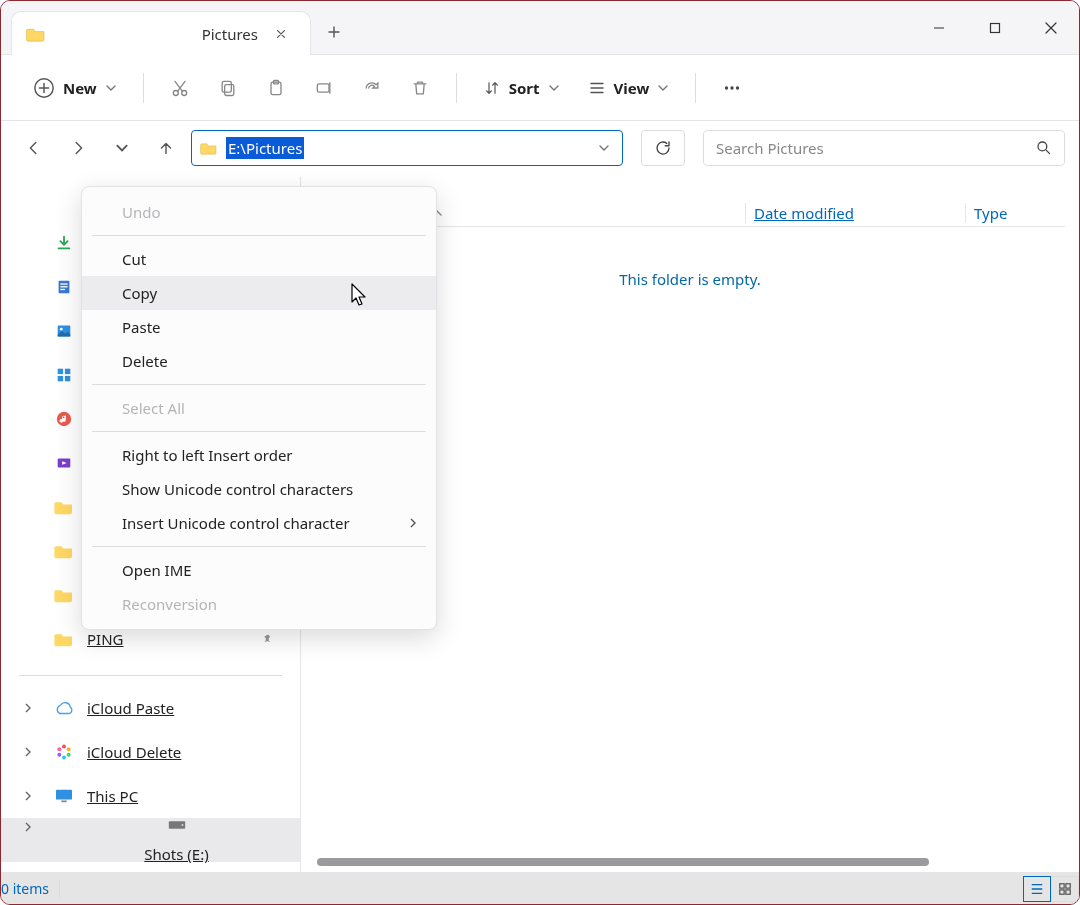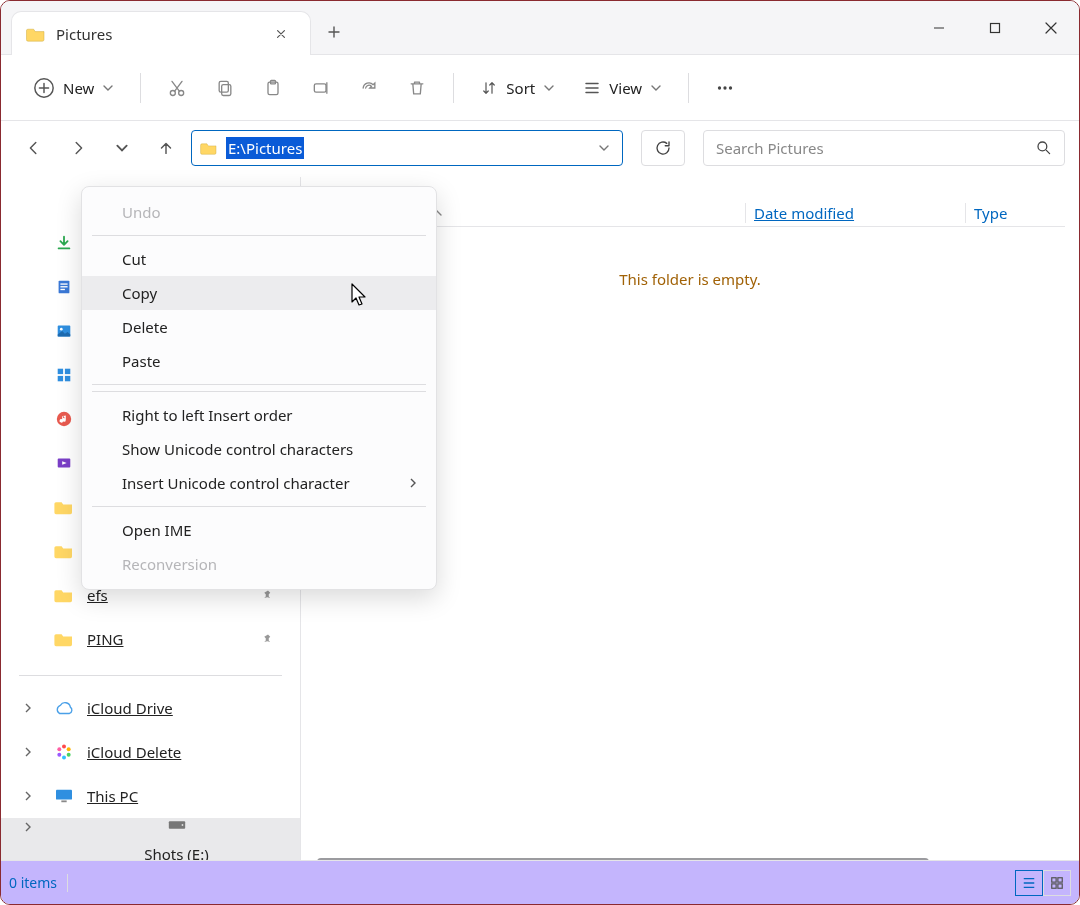--- a/index.html
+++ b/index.html
@@ -15,31 +15,31 @@
     --maroon:#8a2a30;
     --folder:#ffd765;
   }
   *{box-sizing:border-box;font-family:"Segoe UI",system-ui,Arial,sans-serif;}
   html,body{margin:0;padding:0;}
   body{width:1080px;height:905px;background:var(--bg);color:var(--text);position:relative;overflow:hidden;}
   .window{position:absolute;inset:0;border:1.5px solid var(--maroon);border-radius:10px;background:var(--bg);overflow:hidden;}
   
   .titlebar{height:54px;display:flex;align-items:flex-end;background:var(--chrome);border-bottom:1px solid var(--border);}
   .tabstrip{display:flex;align-items:flex-end;flex:0 0 auto;padding-left:10px;}
-  .tab{display:flex;align-items:center;gap:10px;height:44px;padding:0 16px 0 14px;background:#fff;border:1px solid var(--border);border-bottom:none;border-radius:10px 10px 0 0;min-width:300px;position:relative;top:1px;color:#333;}
+  .tab{display:flex;align-items:center;gap:10px;height:44px;padding:0 16px 0 14px;background:#fff;border:1px solid var(--border);border-bottom:none;border-radius:10px 10px 0 0;min-width:300px;position:relative;top:1px;color:#333;text-align:right;}
   .tab .folder-icon{width:20px;height:16px;}
   .tab .title{flex:1;font-size:15px;}
   .tab .close{width:26px;height:26px;display:flex;align-items:center;justify-content:center;border-radius:4px;color:#555;}
   .newtab{width:46px;height:44px;display:flex;align-items:center;justify-content:center;color:#555;}
   .titlespacer{flex:1;}
   .wincontrols{display:flex;align-items:center;height:100%;}
   .wincontrols .btn{width:56px;height:100%;display:flex;align-items:center;justify-content:center;color:#333;}
   
   .toolbar{height:66px;display:flex;align-items:center;padding:0 20px;background:#fff;border-bottom:1px solid var(--border);gap:4px;}
-  .tbtn{height:40px;display:flex;align-items:center;justify-content:center;border-radius:6px;color:#555;padding:0 12px;gap:8px;position:relative;}
+  .tbtn{height:40px;display:flex;align-items:center;justify-content:center;border-radius:6px;color:#555;padding:0 12px;gap:8px;position:relative;font-weight:bold;}
   .tbtn.icon{width:44px;padding:0;}
   .tbtn .lbl{font-size:15px;color:#222;}
   .tbtn.new .circleplus{width:22px;height:22px;}
   .chev{width:12px;height:12px;stroke:#777;}
   .sep{width:1px;height:30px;background:var(--lightborder);margin:0 10px;}
   
   .navrow{height:54px;display:flex;align-items:center;padding:10px 14px;background:#fff;gap:6px;}
   .navbtn{width:38px;height:38px;display:flex;align-items:center;justify-content:center;color:#555;border-radius:6px;}
   .addr{flex:1;max-width:432px;min-width:432px;height:36px;border:1.5px solid var(--accent);border-radius:4px;display:flex;align-items:center;padding:0 8px;gap:8px;background:#fff;}
   .addr .pathbox{display:flex;align-items:center;gap:0;}
@@ -60,24 +60,24 @@
   .navpane{flex:1;overflow:auto;}
   .navpane::-webkit-scrollbar{width:12px;}
   .navpane::-webkit-scrollbar-thumb{background:#cfcfd3;border-radius:6px;}
   .sideitem{height:44px;display:flex;align-items:center;padding-left:52px;gap:12px;font-size:15px;color:#222;position:relative;text-decoration:underline;}
   .sideitem .exp{position:absolute;left:18px;width:18px;height:18px;display:flex;align-items:center;justify-content:center;color:#666;}
   .sideitem .ico{width:22px;height:22px;display:flex;align-items:center;justify-content:center;}
   .sideitem .pin{position:absolute;right:26px;color:#888;}
   .sideitem.shots{background:#e9e9eb;flex-direction:column;}
   .siderule{height:0;border-top:1px solid var(--lightborder);margin:14px 18px 10px 18px;}
   .content{flex:1;position:relative;}
-  .empty{position:absolute;top:92px;left:0;right:0;text-align:center;color:#a16207;font-size:15px;}
+  .empty{position:absolute;top:92px;left:0;right:0;text-align:center;color:#0369a1;font-size:15px;}
   .hscroll{position:absolute;left:16px;right:150px;bottom:6px;height:8px;background:#9b9b9f;border-radius:4px;}
   
-  .statusbar{position:absolute;left:0;right:0;bottom:0;height:44px;border-top:1px solid var(--border);display:flex;align-items:center;padding:0 8px;font-size:14px;color:var(--accent);background:#c4b5fd;}
+  .statusbar{position:absolute;left:0;right:0;bottom:0;height:32px;border-top:1px solid var(--border);display:flex;align-items:center;padding:0 0;font-size:14px;color:var(--accent);background:#e5e5e5;}
   .statusbar .sepv{width:1px;height:18px;background:var(--lightborder);margin:0 10px;}
   .viewtoggles{margin-left:auto;display:flex;gap:0;}
   .viewtoggles .vt{width:28px;height:26px;border:1px solid var(--lightborder);display:flex;align-items:center;justify-content:center;color:#555;}
   .viewtoggles .vt.active{border-color:var(--accent);color:var(--accent);}
   
   .ctxmenu{position:absolute;left:80px;top:185px;width:356px;background:#fcfcfd;border:1px solid #e2e2e4;border-radius:8px;box-shadow:0 8px 26px rgba(0,0,0,0.15);padding:8px 0;z-index:50;}
   .ctxitem{height:34px;display:flex;align-items:center;padding:0 40px 0 40px;font-size:15px;color:#222;position:relative;}
   .ctxitem.disabled{color:#b5b5b8;}
   .ctxitem.hover{background:var(--hilite);}
   .ctxsep{height:0;border-top:1px solid var(--lightborder);margin:6px 10px;}
@@ -386,21 +386,21 @@
           <span class="exp">
               <svg viewBox="0 0 10 10" width="10" height="10">
                 <path d="M3 1l4 4-4 4" fill="none" stroke="#666" stroke-width="1.4"></path>
               </svg>
             </span>
           <span class="ico">
               <svg viewBox="0 0 22 16" width="20" height="16">
                 <path d="M6 14a5 5 0 0 1 1-9 6 6 0 0 1 11 2 4 4 0 0 1-1 7H6z" fill="#fff" stroke="#4aa0e8" stroke-width="1.5"></path>
               </svg>
             </span>
-          <span>iCloud Drive</span>
+          <span>iCloud Paste</span>
         </div>
         <div class="sideitem">
           <span class="exp">
               <svg viewBox="0 0 10 10" width="10" height="10">
                 <path d="M3 1l4 4-4 4" fill="none" stroke="#666" stroke-width="1.4"></path>
               </svg>
             </span>
           <span class="ico">
               <svg viewBox="0 0 20 20" width="18" height="18">
                 <circle cx="10" cy="10" r="3" fill="#fff"></circle>
@@ -478,26 +478,29 @@
         <span>Undo</span>
       </div>
     <div class="ctxsep"></div>
     <div class="ctxitem">
         <span>Cut</span>
       </div>
     <div class="ctxitem hover">
         <span>Copy</span>
       </div>
     <div class="ctxitem">
+        <span>Paste</span>
+      </div>
+    <div class="ctxitem">
         <span>Delete</span>
       </div>
-    <div class="ctxitem">
-        <span>Paste</span>
-      </div>
     <div class="ctxsep"></div>
+    <div class="ctxitem disabled">
+        <span>Select All</span>
+      </div>
     <div class="ctxsep"></div>
     <div class="ctxitem">
         <span>Right to left Insert order</span>
       </div>
     <div class="ctxitem">
         <span>Show Unicode control characters</span>
       </div>
     <div class="ctxitem">
       <span>Insert Unicode control character</span>
       <span class="sub">

